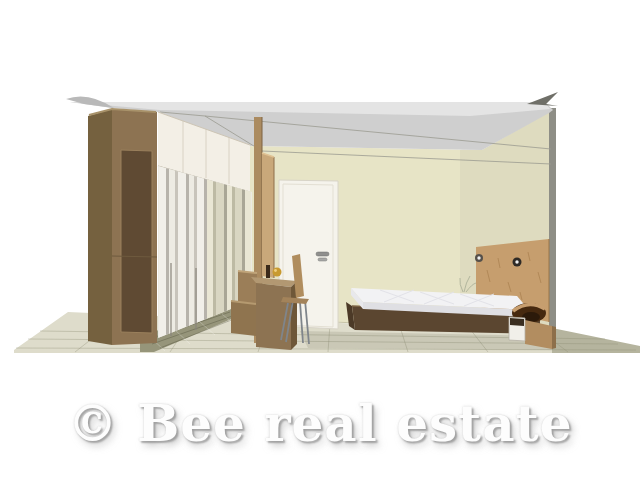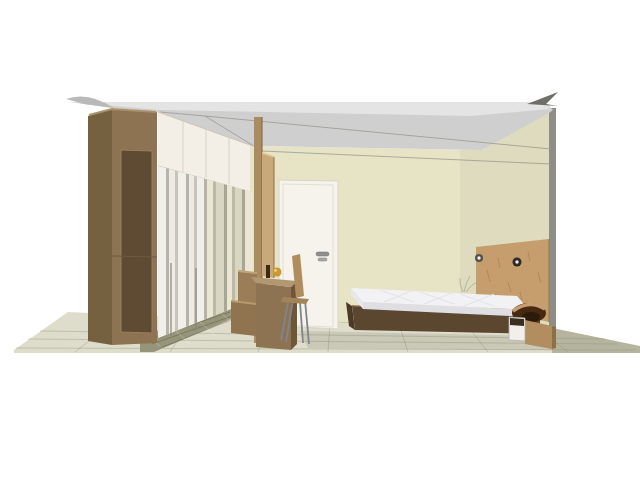--- a/index.html
+++ b/index.html
@@ -180,13 +180,14 @@
       </g>
     </g>
 
     <g>
       <path d="M293,300 L286,342 M305,300 L309,344 M288,303 L281,340 M300,302 L303,343" stroke="#7f858b" stroke-width="1.8" fill="none"></path>
       <polygon points="283,297 309,299 306,304 281,302" style="fill:#a3835a"></polygon>
       <polygon points="292,256 300,254 304,296 296,298" style="fill:var(--c-chair_wood)"></polygon>
     </g>
   </svg>
 
+  <div id="watermark">© Bee real estate</div>
 </div>
 
 </body></html>

